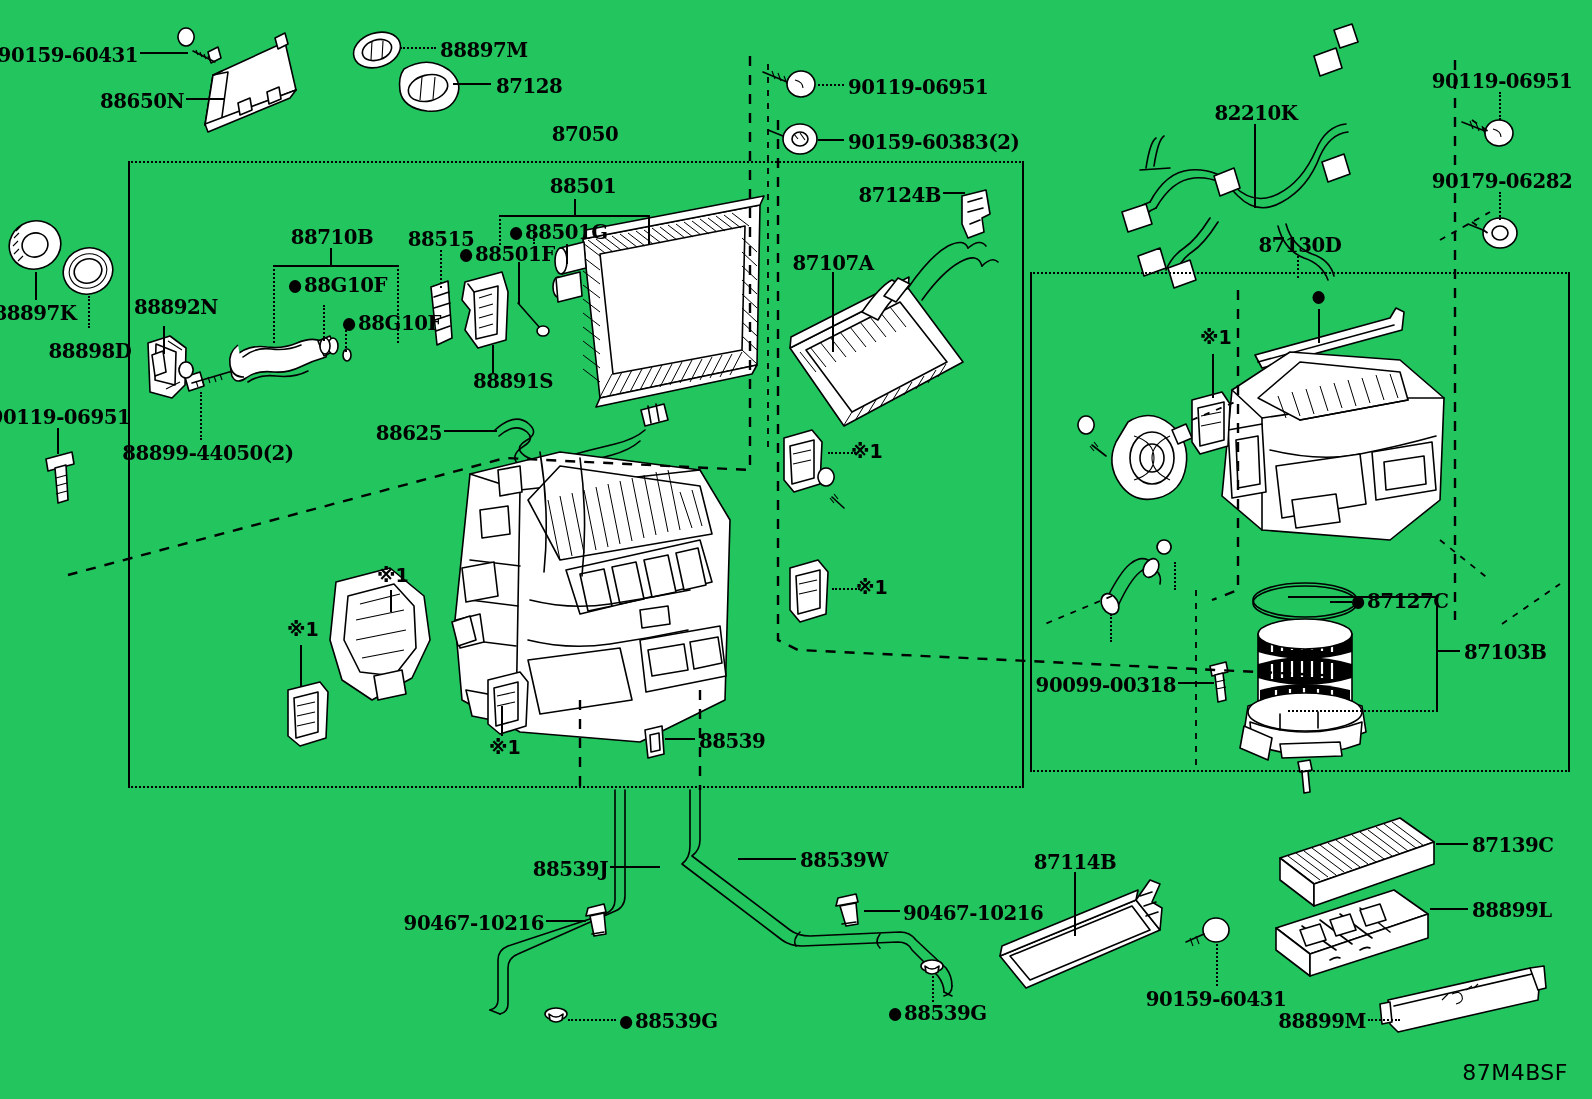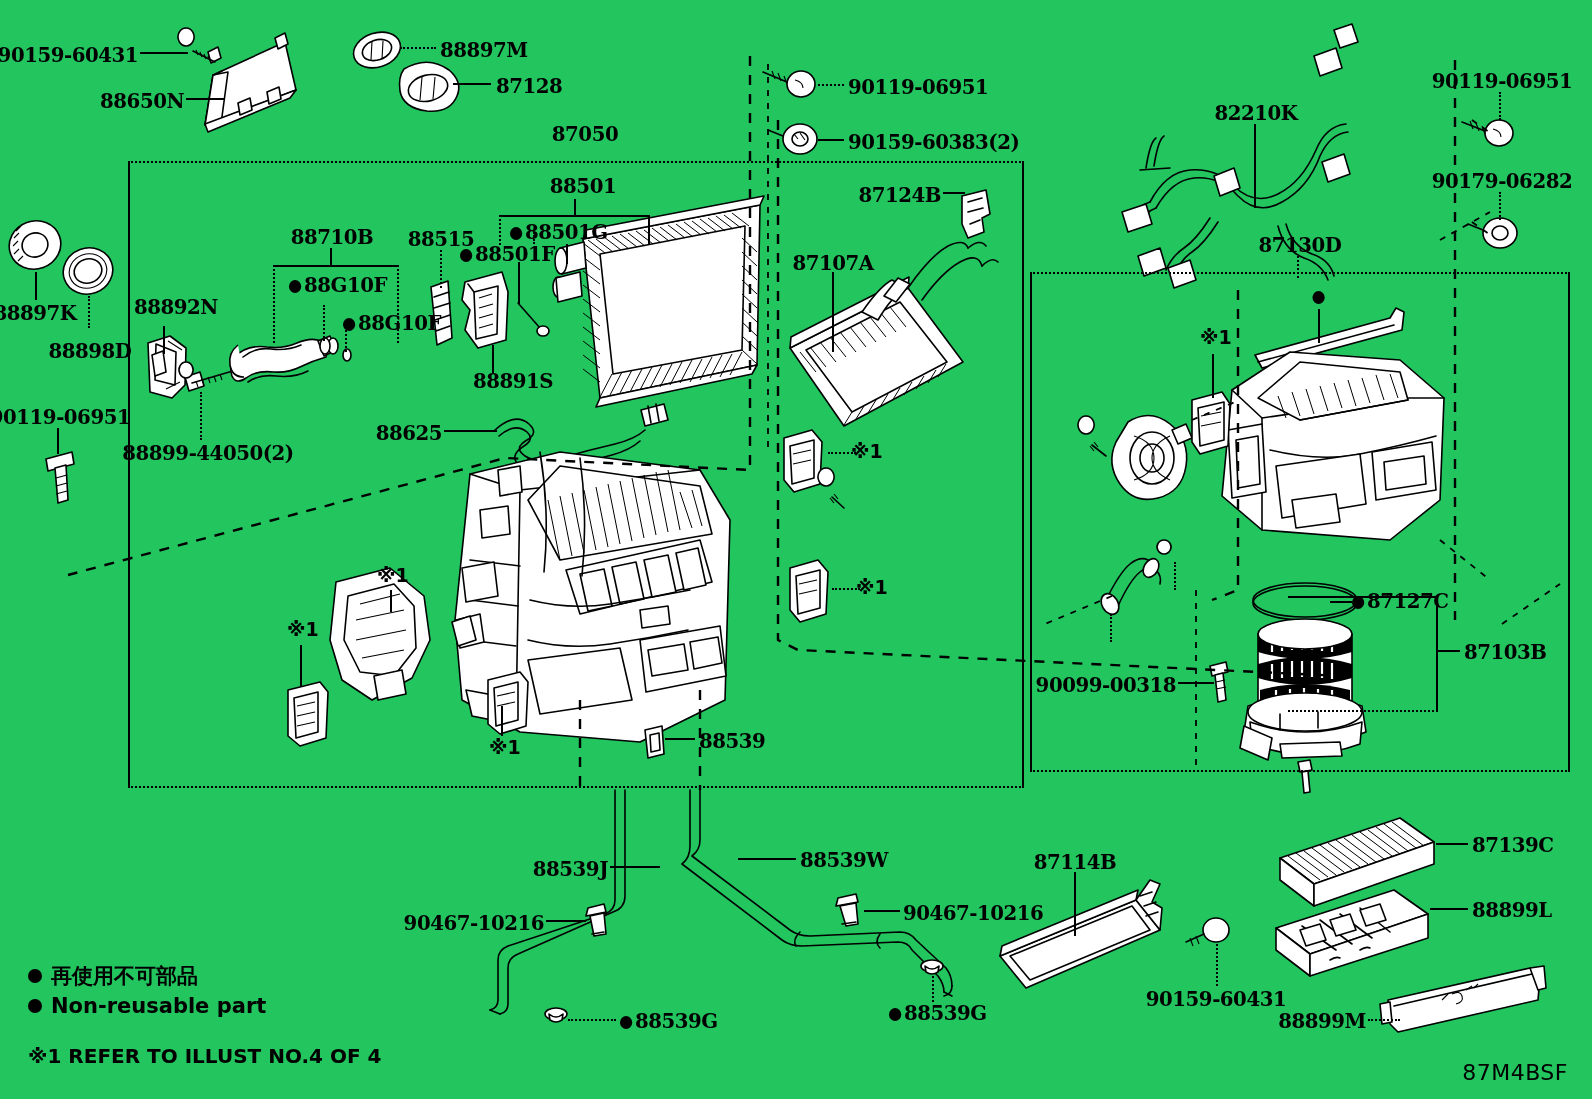--- a/index.html
+++ b/index.html
@@ -661,27 +661,16 @@
   <div class="lbl" style="left:1472px;top:899px;">88899L</div>
   <div class="lbl r" style="left:1366px;top:1010px;transform:translateX(-100%) scaleX(0.94);">88899M</div>
 
   <div class="ref" style="left:851px;top:442px;">※1</div>
   <div class="ref" style="left:856px;top:578px;">※1</div>
   <div class="ref" style="left:377px;top:566px;">※1</div>
   <div class="ref" style="left:287px;top:620px;">※1</div>
   <div class="ref" style="left:489px;top:738px;">※1</div>
   <div class="ref" style="left:1200px;top:328px;">※1</div>
 
-  <div id="legend">
-    <div class="leg-row">
-      <span class="bullet"></span>
-      <span>再使用不可部品</span>
-    </div>
-    <div class="leg-row">
-      <span class="bullet"></span>
-      <span>Non-reusable part</span>
-    </div>
-    <div class="note">※1 REFER TO ILLUST NO.4 OF 4</div>
-  </div>
 
   <div id="diagcode">87M4BSF</div>
 
 </div>
 
 </body></html>

